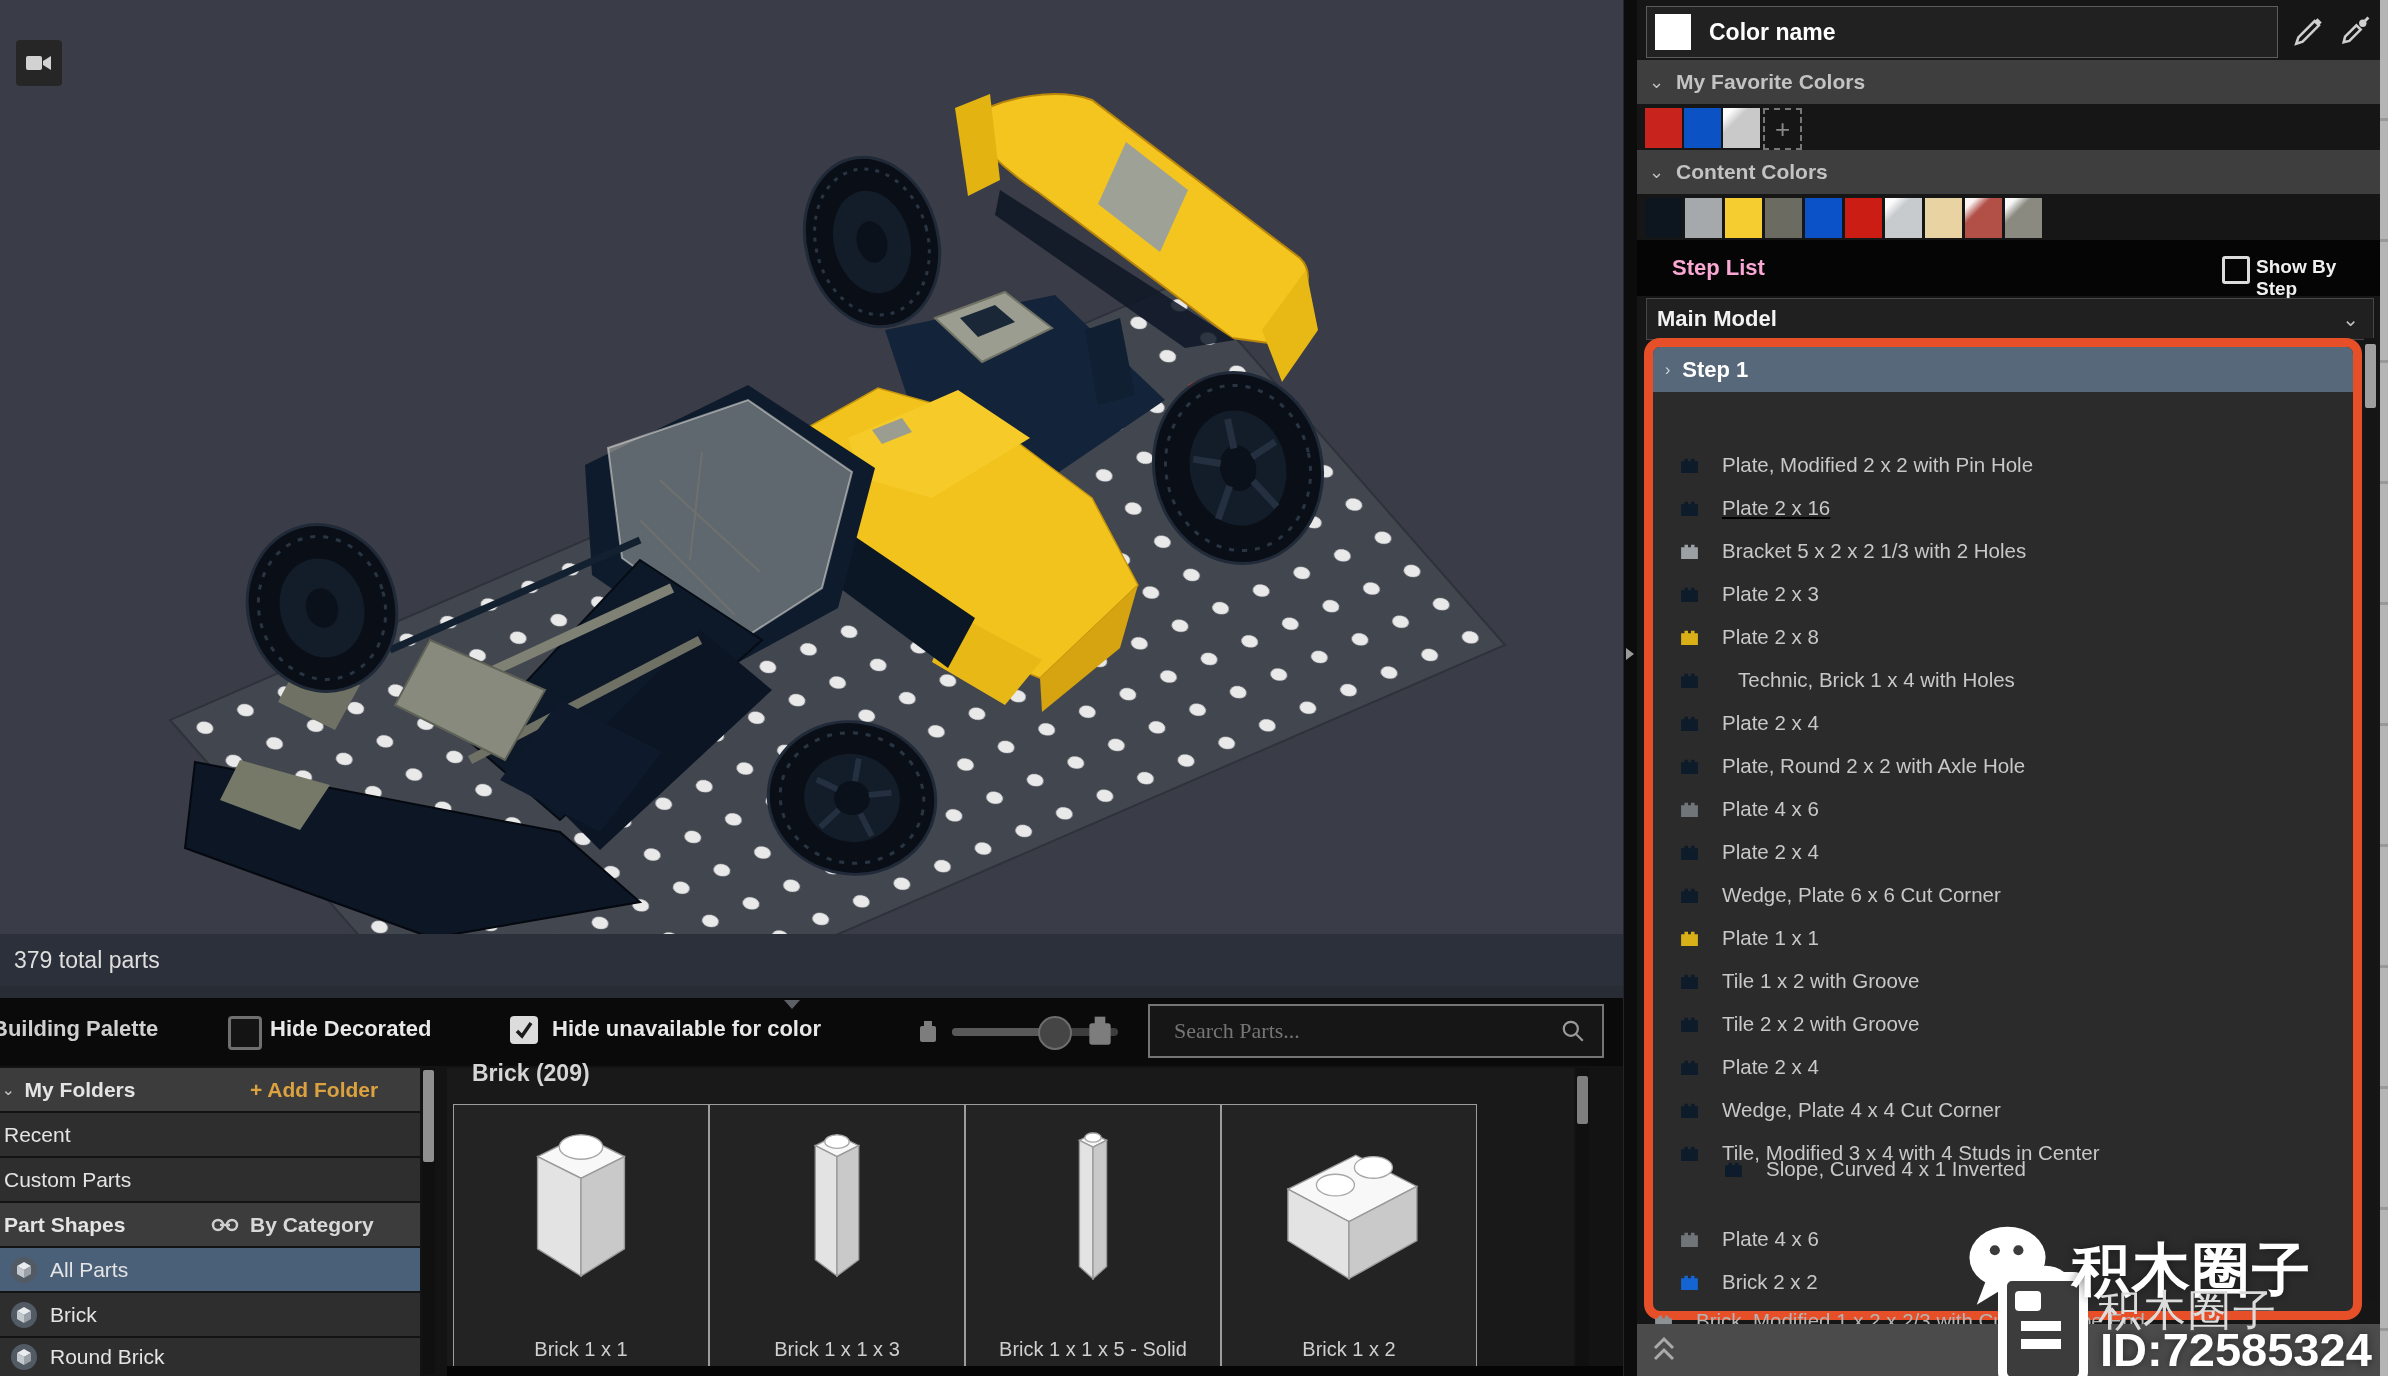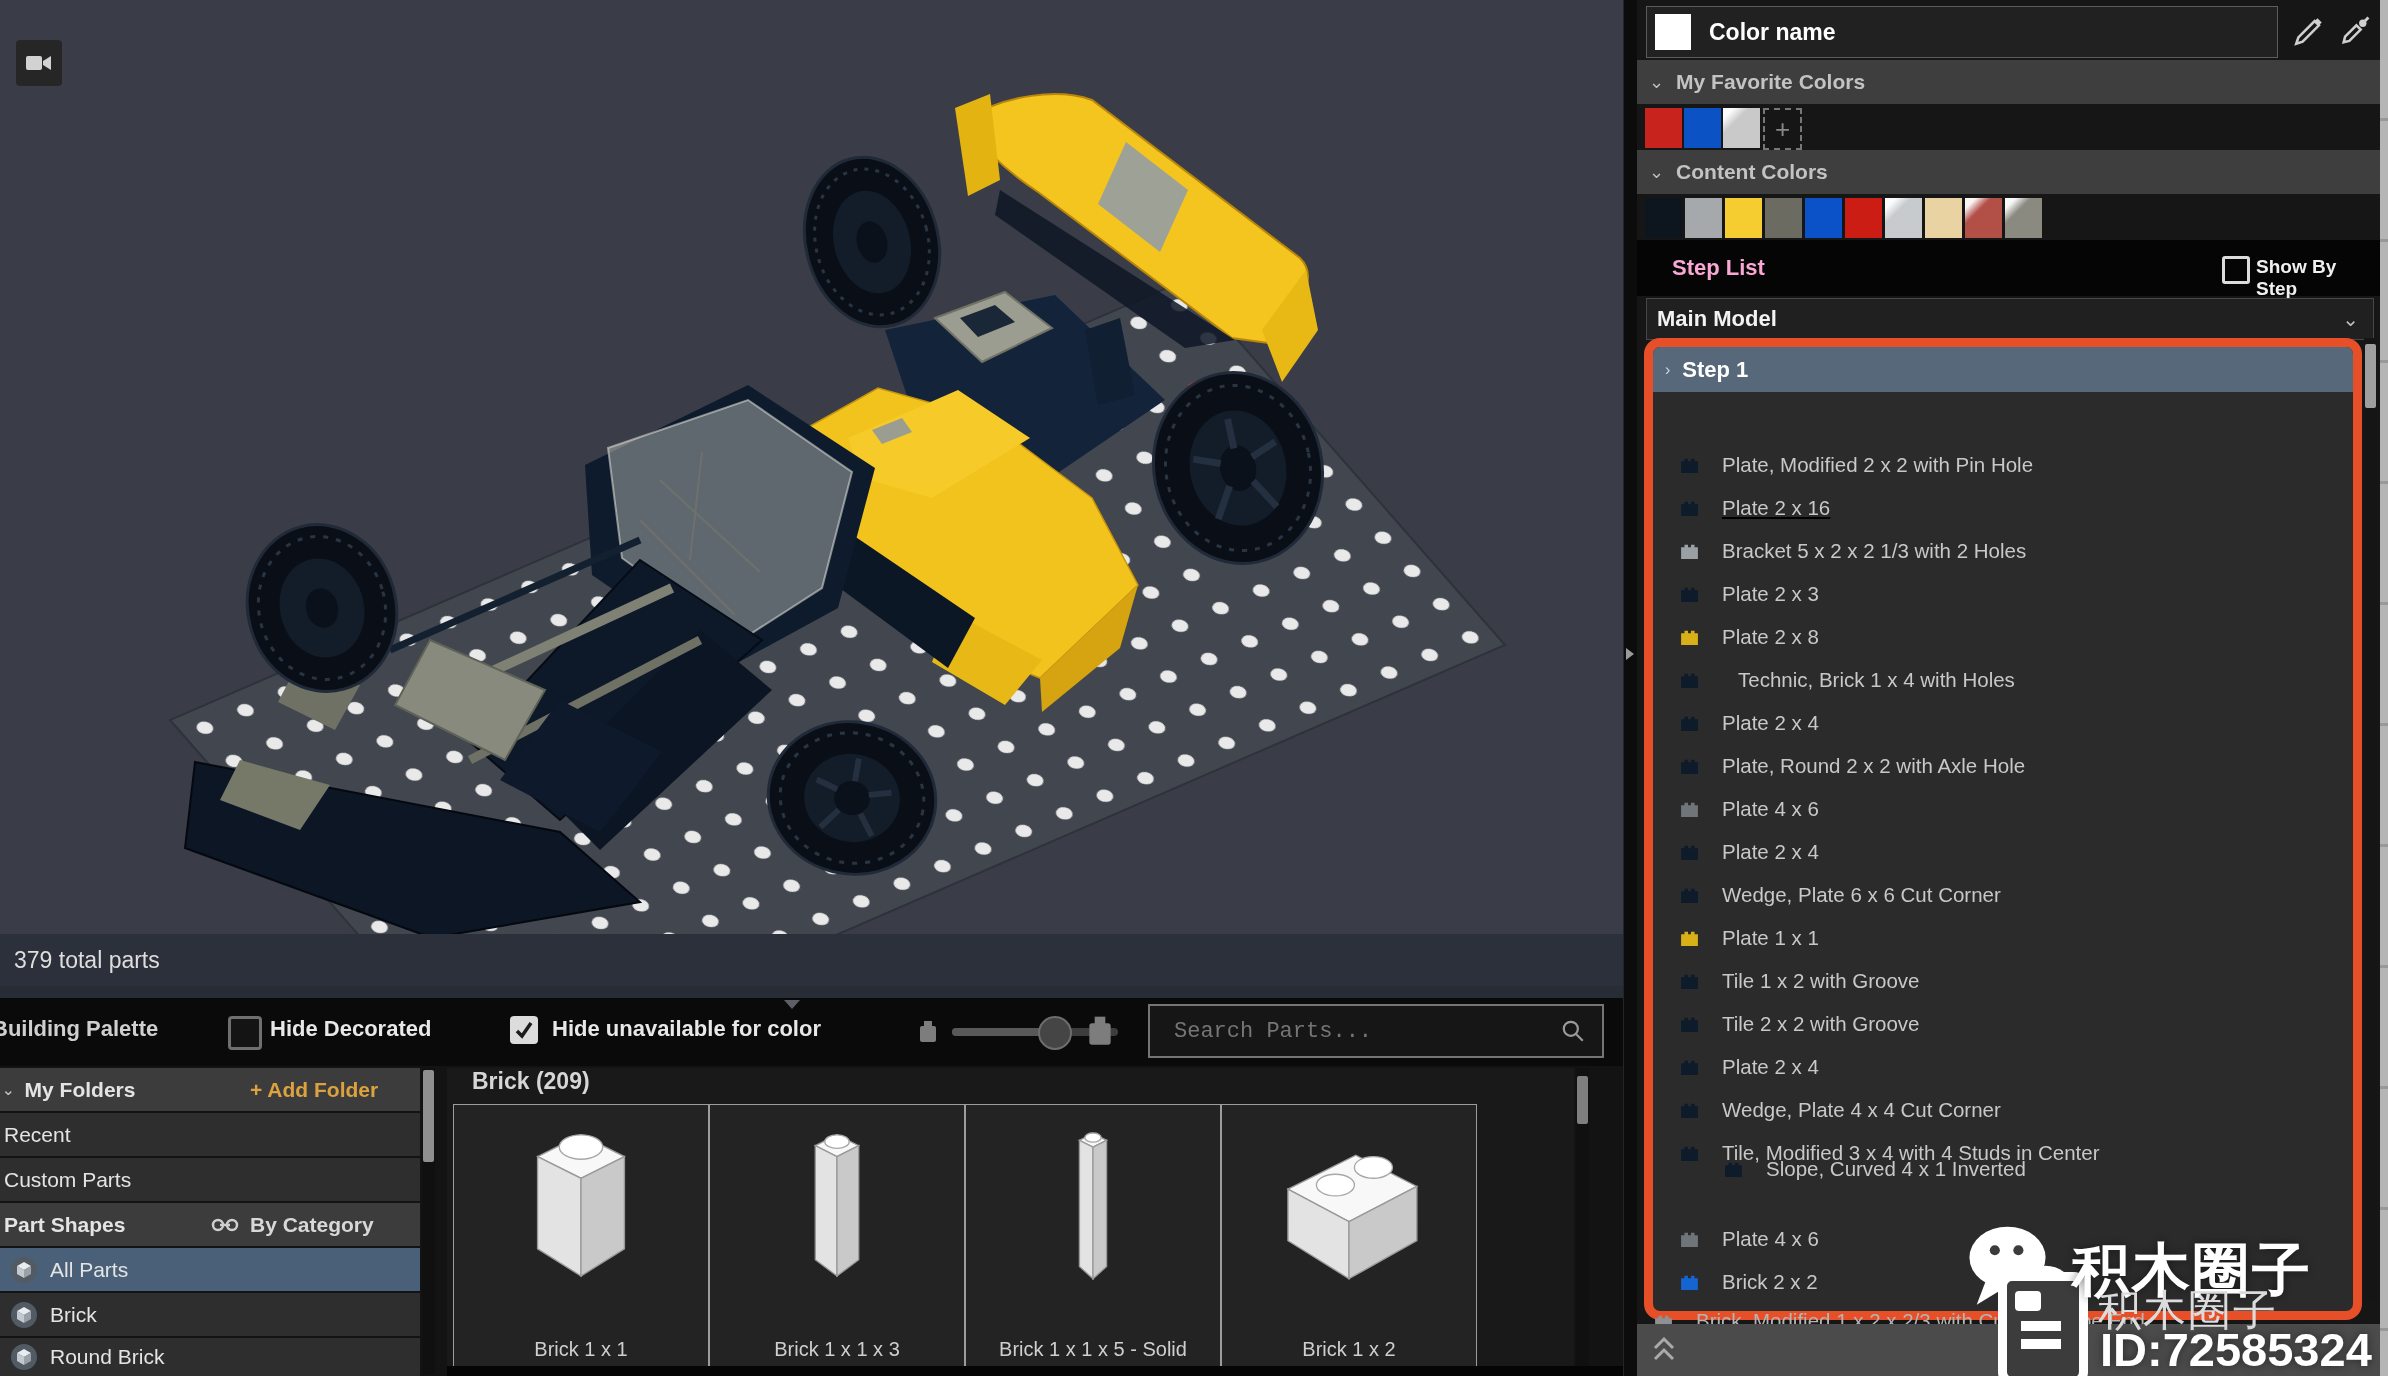--- a/index.html
+++ b/index.html
@@ -18,35 +18,35 @@
   #splitter-arrow{left:1626px;top:648px;width:0;height:0;border-top:6px solid transparent;border-bottom:6px solid transparent;border-left:8px solid #9a9a9a;cursor:pointer;}
   
   #palette{left:0;top:998px;width:1623px;height:378px;background:#131313;}
   #palette-band{left:0;top:0;width:1623px;height:68px;background:#0a0a0a;}
   #palette-collapse{left:784px;top:2px;width:0;height:0;border-left:8px solid transparent;border-right:8px solid transparent;border-top:9px solid #5d6066;cursor:pointer;}
   .band-label{color:#cfcfcf;font-size:22px;font-weight:bold;top:18px;}
   .cb{width:28px;height:28px;border-radius:4px;top:18px;cursor:pointer;}
   .cb.unchecked{background:#141414;border:3px solid #6f6f6f;}
   .cb.checked{background:#dcdcdc;display:flex;align-items:center;justify-content:center;}
   #search-box{left:1148px;top:6px;width:452px;height:50px;background:#161616;border:2px solid #757575;display:flex;align-items:center;}
-  #search-box input{flex:1;background:transparent;border:none;outline:none;color:#fef9c3;font-size:22px;margin-left:22px;font-family:Liberation Mono, monospace;}
+  #search-box input{flex:1;background:transparent;border:none;outline:none;color:#fef9c3;font-size:22px;margin-left:22px;font-family:Liberation Serif, serif;}
   #slider-track{left:952px;top:30px;width:166px;height:8px;background:#3d3d3d;border-radius:4px;}
   #slider-fill{left:952px;top:30px;width:100px;height:8px;background:#585858;border-radius:4px;}
   #slider-thumb{left:1038px;top:18px;width:30px;height:30px;border-radius:50%;background:#454545;border:2px solid #6d6d6d;cursor:pointer;}
   
   .side-row{left:0;width:420px;height:43px;display:flex;align-items:center;color:#e4e4e4;font-size:21px;cursor:pointer;}
   .side-hdr{background:#3c3c3c;font-weight:bold;}
   .side-plain{background:#2e2e2e;}
   .side-sel{background:#4a6078;}
   .shape-ico{width:28px;height:28px;margin:0 12px 0 10px;flex:0 0 auto;}
   #sidebar-scroll{left:422px;top:70px;width:13px;height:306px;background:#101010;}
   #sidebar-thumb{left:423px;top:72px;width:11px;height:92px;background:#8f8f8f;border-radius:2px;}
   
   #parts-area{left:447px;top:70px;width:1127px;height:308px;background:#191919;}
-  #parts-title{left:472px;top:70px;color:#d6d6d6;font-size:23px;font-weight:bold;}
+  #parts-title{left:472px;top:62px;color:#d6d6d6;font-size:23px;font-weight:bold;}
   .tile{top:106px;width:254px;height:264px;background:#232323;border:1px solid #9c9c9c;cursor:pointer;}
   .tile-label{position:absolute;bottom:8px;width:100%;text-align:center;color:#cfcfcf;font-size:20px;}
   #parts-scroll{left:1576px;top:70px;width:13px;height:308px;background:#101010;}
   #parts-thumb{left:1577px;top:78px;width:11px;height:48px;background:#7f7f7f;border-radius:2px;}
   #palette-bottom-strip{left:447px;top:368px;width:1176px;height:10px;background:#050505;}
   
   #rpanel{left:1637px;top:0;width:743px;height:1376px;background:#161616;}
   #color-box{left:9px;top:6px;width:630px;height:50px;background:#212121;border:1px solid #5c5c5c;display:flex;align-items:center;cursor:pointer;}
   #color-swatch-current{width:36px;height:36px;background:#ffffff;margin-left:8px;}
   #color-box span{color:#fff;font-size:23px;font-weight:bold;margin-left:18px;}

